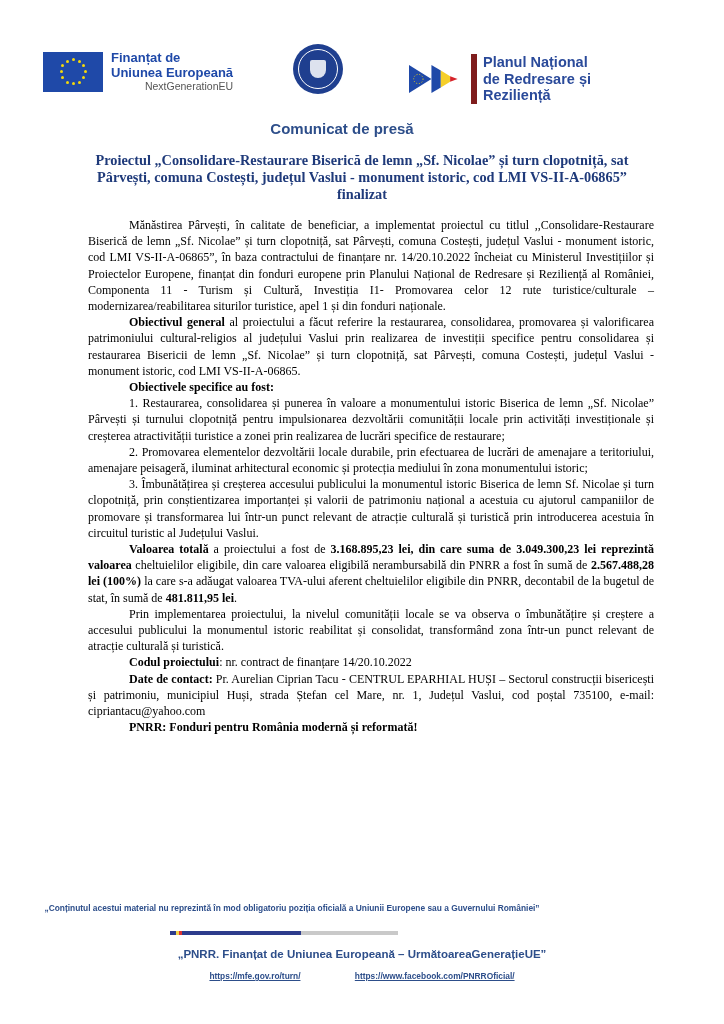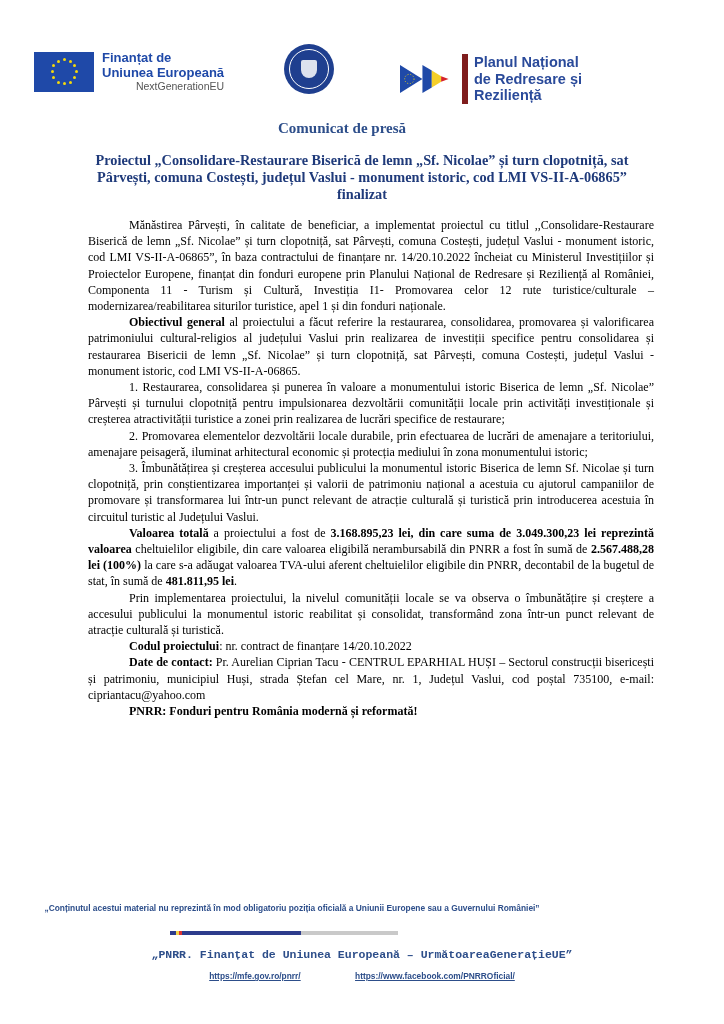--- a/index.html
+++ b/index.html
@@ -1,40 +1,40 @@
 <!DOCTYPE html>
 <html><head>
 <meta charset="utf-8">
 <style>
   html, body { margin:0; padding:0; background:#ffffff; }
   body { width:724px; height:1024px; position:relative; overflow:hidden; font-family:"Liberation Serif", serif; color:#000; }
-  .header { position:absolute; top:0; left:0; width:642px; height:110px; }
+  .header { position:absolute; top:0; left:9px; width:642px; height:110px; }
   .eu-logo { position:absolute; left:34px; top:51px; display:flex; align-items:center; }
   .eu-flag { width:60px; height:40px; background:#1f49a8; position:relative; }
   .eu-flag .star { position:absolute; width:3px; height:3px; background:#f5d90a; border-radius:50%; }
   .eu-text { margin-left:8px; font-family:"Liberation Sans", sans-serif; line-height:1.12; }
   .eu-text .l1, .eu-text .l2 { color:#1f49a8; font-weight:bold; font-size:13px; }
   .eu-text .l3 { color:#555; font-size:10.5px; margin-top:1px;text-align:right; }
   .gov-logo { position:absolute; left:284px; top:44px; width:50px; height:50px; border-radius:50%; background:#1f3f8f; display:flex; align-items:center; justify-content:center; }
   .gov-logo .inner { width:40px; height:40px; border-radius:50%; border:1.5px solid #fff; box-sizing:border-box; display:flex; align-items:center; justify-content:center; }
   .gov-logo .crest { width:16px; height:18px; background:#fff; border-radius:2px 2px 8px 8px; opacity:0.85; }
   .pnrr-logo { position:absolute; left:400px; top:54px; display:flex; align-items:center; }
   .pnrr-mark { position:relative; width:62px; height:30px; }
   .pnrr-text { margin-left:4px; padding-left:6px; border-left:6px solid #7f1d1d; font-family:"Liberation Sans", sans-serif; font-weight:bold; color:#2a4a9a; font-size:14.5px; line-height:1.15; }
-  .press-title { position:absolute; top:120px; left:0; width:684px; text-align:center; font-family:Liberation Serif, serif; font-weight:bold; font-size:15px; color:#2d4e8a; }
+  .press-title { position:absolute; top:120px; left:0; width:684px; text-align:center; font-family:Liberation Sans, sans-serif; font-weight:bold; font-size:15px; color:#2d4e8a; }
   .subtitle { position:absolute; top:152px; left:76px; width:572px; text-align:center; font-weight:bold; font-size:14.3px; color:#1f3a7a; line-height:17px; }
   .body { position:absolute; top:217px; left:88px; width:566px; font-size:12px; line-height:16.2px; text-align:justify; }
   .body p { margin:0; text-indent:41px; }
   .body b { font-weight:bold; }
   .disclaimer { position:absolute; top:903px; left:0; width:584px; text-align:center; font-family:"Liberation Sans", sans-serif; font-weight:bold; font-size:8.4px; color:#2d4e8a; }
   .sep { position:absolute; top:931px; left:170px; width:228px; height:4px; }
   .sep .dark { position:absolute; left:0; top:0; width:131px; height:4px; background:#2d3c8c; }
   .sep .light { position:absolute; left:131px; top:0; width:97px; height:4px; background:#c9c9c9; }
   .sep .tip { position:absolute; left:0; top:0; width:12px; height:4px; background:linear-gradient(90deg,#2d3c8c 0,#2d3c8c 50%,#f3d44a 50%,#f3d44a 75%,#d33 75%); }
-  .slogan { position:absolute; top:948px; left:0; width:724px; text-align:center; font-family:Liberation Mono, monospace; font-weight:bold; font-size:11.5px; color:#2d4e8a; }
+  .slogan { position:absolute; top:948px; left:0; width:724px; text-align:center; font-family:Liberation Sans, sans-serif; font-weight:bold; font-size:11.5px; color:#2d4e8a; }
   .links { position:absolute; top:971px; left:0; width:724px; text-align:center; font-family:"Liberation Sans", sans-serif; font-weight:bold; font-size:8.4px; color:#2d4e8a; }
   .links a { color:#2d4e8a; text-decoration:underline; margin:0 26px; }
 </style>
 </head>
 <body>
 
 <div class="header">
   <div class="eu-logo">
     <div class="eu-flag" id="euflag">
         <span class="star" style="left: 40.5px; top: 18.5px;"></span>
@@ -77,33 +77,34 @@
     </div>
   </div>
 </div>
 
 <div class="press-title">Comunicat de presă</div>
 <div class="subtitle">Proiectul „Consolidare-Restaurare Biserică de lemn „Sf. Nicolae” și turn clopotniță, sat Pârvești, comuna Costești, județul Vaslui - monument istoric, cod LMI VS-II-A-06865” finalizat</div>
 
 <div class="body">
   <p>Mănăstirea Pârvești, în calitate de beneficiar, a implementat proiectul cu titlul ,,Consolidare-Restaurare Biserică de lemn „Sf. Nicolae” și turn clopotniță, sat Pârvești, comuna Costești, județul Vaslui - monument istoric, cod LMI VS-II-A-06865”, în baza contractului de finanțare nr. 14/20.10.2022 încheiat cu Ministerul Investițiilor și Proiectelor Europene, finanțat din fonduri europene prin Planului Național de Redresare și Reziliență al României, Componenta 11 - Turism și Cultură, Investiția I1- Promovarea celor 12 rute turistice/culturale – modernizarea/reabilitarea siturilor turistice, apel 1 și din fonduri naționale.</p>
   <p><b>Obiectivul general</b><span> al proiectului a făcut referire la restaurarea, consolidarea, promovarea și valorificarea patrimoniului cultural-religios al județului Vaslui prin realizarea de investiții specifice pentru consolidarea și restaurarea Bisericii de lemn „Sf. Nicolae” și turn clopotniță, sat Pârvești, comuna Costești, județul Vaslui - monument istoric, cod LMI VS-II-A-06865.</span></p>
+  <p><b>Obiectivele specifice au fost:</b></p>
   <p>1. Restaurarea, consolidarea și punerea în valoare a monumentului istoric Biserica de lemn „Sf. Nicolae” Pârvești și turnului clopotniță pentru impulsionarea dezvoltării comunității locale prin activități investiționale și creșterea atractivității turistice a zonei prin realizarea de lucrări specifice de restaurare;</p>
   <p>2. Promovarea elementelor dezvoltării locale durabile, prin efectuarea de lucrări de amenajare a teritoriului, amenajare peisageră, iluminat arhitectural economic și protecția mediului în zona monumentului istoric;</p>
   <p>3. Îmbunătățirea și creșterea accesului publicului la monumentul istoric Biserica de lemn Sf. Nicolae și turn clopotniță, prin conștientizarea importanței și valorii de patrimoniu național a acestuia cu ajutorul campaniilor de promovare și transformarea lui într-un punct relevant de atracție culturală și turistică prin introducerea acestuia în circuitul turistic al Județului Vaslui.</p>
   <p><b>Valoarea totală</b><span> a proiectului a fost de </span><b>3.168.895,23 lei, din care suma de 3.049.300,23 lei reprezintă valoarea</b><span> cheltuielilor eligibile, din care valoarea eligibilă nerambursabilă din PNRR a fost în sumă de </span><b>2.567.488,28 lei (100%)</b><span> la care s-a adăugat valoarea TVA-ului aferent cheltuielilor eligibile din PNRR, decontabil de la bugetul de stat, în sumă de </span><b>481.811,95 lei</b><span>.</span></p>
   <p>Prin implementarea proiectului, la nivelul comunității locale se va observa o îmbunătățire și creștere a accesului publicului la monumentul istoric reabilitat și consolidat, transformând zona într-un punct relevant de atracție culturală și turistică.</p>
   <p><b>Codul proiectului</b><span>: nr. contract de finanțare 14/20.10.2022</span></p>
   <p><b>Date de contact:</b><span> Pr. Aurelian Ciprian Tacu - CENTRUL EPARHIAL HUȘI – Sectorul construcții bisericești și patrimoniu, municipiul Huși, strada Ștefan cel Mare, nr. 1, Județul Vaslui, cod poștal 735100, e-mail: cipriantacu@yahoo.com</span></p>
   <p><b>PNRR: Fonduri pentru România modernă și reformată!</b></p>
 </div>
 
 <div class="disclaimer">„Conținutul acestui material nu reprezintă în mod obligatoriu poziția oficială a Uniunii Europene sau a Guvernului României”</div>
 <div class="sep">
   <div class="dark"></div>
     <div class="light"></div>
     <div class="tip"></div>
 </div>
 <div class="slogan">„PNRR. Finanțat de Uniunea Europeană – UrmătoareaGenerațieUE”</div>
 <div class="links">
-  <a>https://mfe.gov.ro/pnrr/</a>
+  <a>https://mfe.gov.ro/turn/</a>
   <a>https://www.facebook.com/PNRROficial/</a>
 </div>
 
 </body></html>

